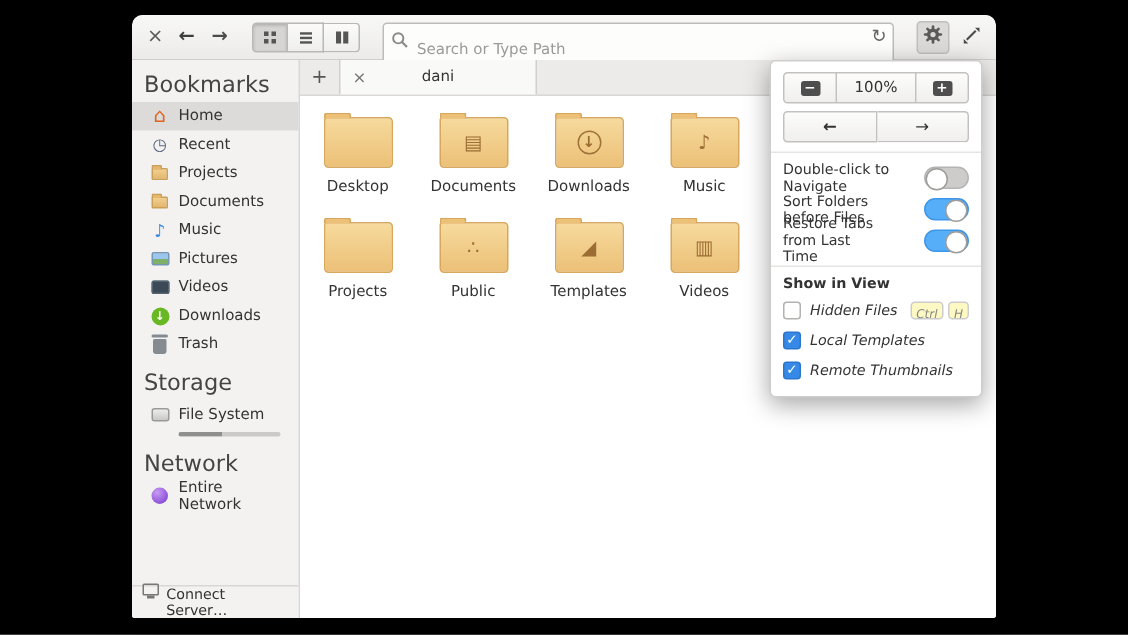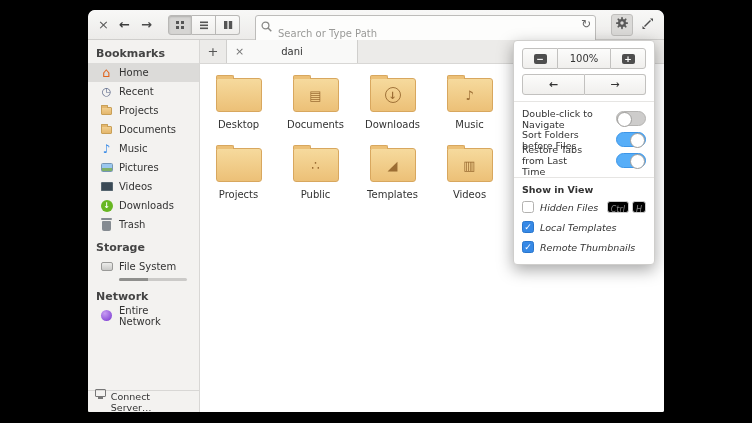--- a/index.html
+++ b/index.html
@@ -39,21 +39,21 @@
   .gear-btn { width:22px; height:22px; border-radius:3px; background:#dbdad8;
               border:1px solid #c0bfbd; }
   .expand-btn { width:18px; height:22px; }
 
   
   .wbody { flex:1; display:flex; min-height:0; }
 
   
   .sidebar { width:112px; flex:0 0 112px; background:#f3f2f0;
              border-right:1px solid #d8d7d5; position:relative; font-size:10px; color:#333; }
-  .sec-title { font-size:11px; font-weight:bold; color:#444; padding:7px 8px 3px 8px; }
+  .sec-title { font-size:15px; font-weight:normal; color:#444; padding:7px 8px 3px 8px; }
   .sb-item { height:19px; display:flex; align-items:center; gap:6px; padding:0 6px 0 12px; }
   .sb-item.selected { background:#dcdbd9; }
   .sb-ico { width:13px; display:flex; justify-content:center; align-items:center; flex:0 0 13px; }
   .g-home { color:#e0641e; font-size:13px; line-height:13px; }
   .g-recent { color:#5e6a8a; font-size:11px; line-height:11px; }
   .g-music { color:#3689e6; font-size:12px; line-height:12px; }
   .mini-folder { width:11px; height:8px; background:linear-gradient(#f2cf8e,#e4b76d);
                  border:1px solid #c9a057; border-radius:1px; position:relative; }
   .mini-folder::before { content:""; position:absolute; top:-3px; left:-1px; width:5px; height:2px;
                  background:#e4b76d; border:1px solid #c9a057; border-bottom:none;
@@ -133,21 +133,21 @@
             border-radius:50%; background:#fff; border:1px solid #9e9d9b; }
   .switch.on { background:#57aef8; border-color:#3d96e8; }
   .switch.on::after { left:auto; right:0; }
   .pheading { font-weight:bold; margin:1px 0 2px; }
   .check-row { display:flex; align-items:center; gap:6px; height:20px;font-style:italic; }
   .checkbox { width:12px; height:12px; border:1px solid #b3b2b0; border-radius:2.5px;
             background:#fff; display:flex; align-items:center; justify-content:center;
             font-size:9px; color:#fff; flex:0 0 12px; }
   .checkbox.checked { background:#3689e6; border-color:#2a76cc; }
   .keys { margin-left:auto; display:flex; gap:3px; }
-  .key { font-size:8px; color:#888; border:1px solid #ccc; background:#000000;
+  .key { font-size:8px; color:#888; border:1px solid #ccc; background:#fef9c3;
          border-radius:3px; padding:2px 3px; height:12px; line-height:12px; }
 </style>
 </head>
 <body>
 
 <div class="window">
 
   <div class="headerbar">
     <div class="hb-btn close-x">×</div>
     <div class="hb-btn nav-arrow">←</div>

